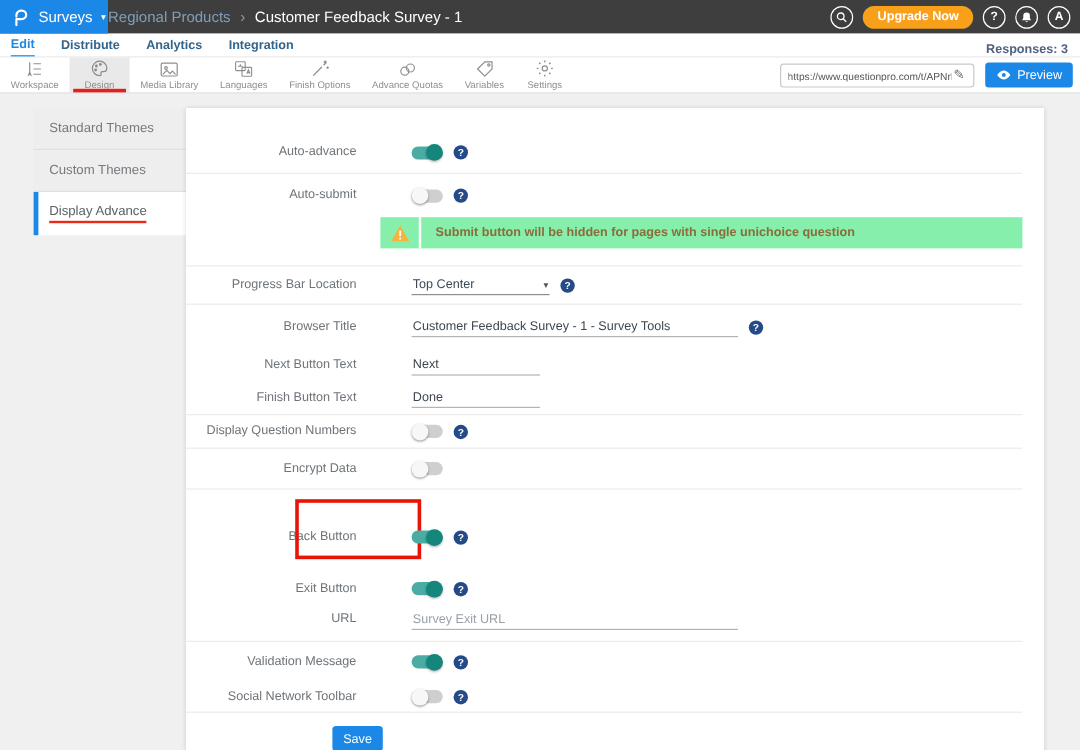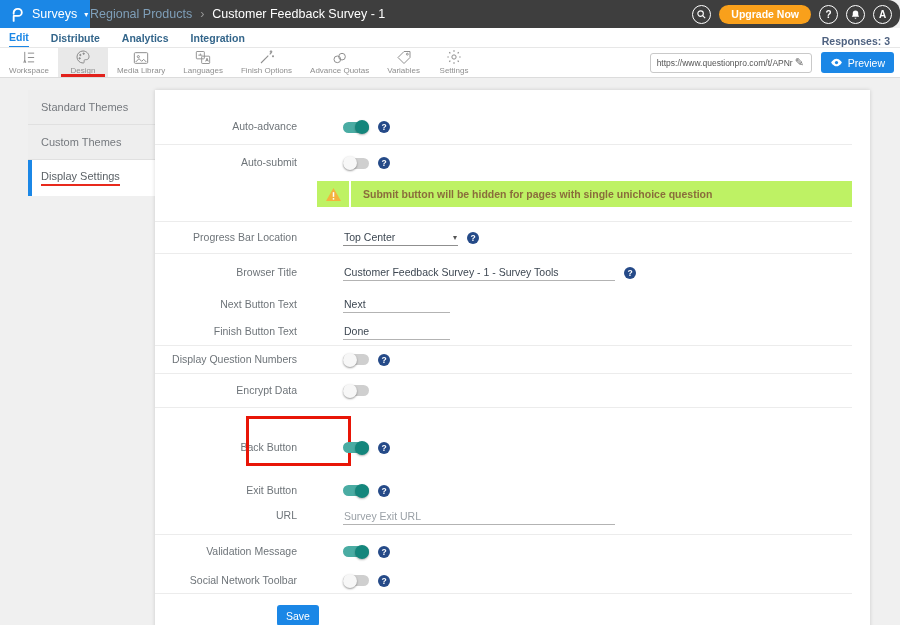--- a/index.html
+++ b/index.html
@@ -1,20 +1,20 @@
 <!DOCTYPE html>
 <html><head>
 <meta charset="utf-8">
 <style>
   html,body{margin:0;padding:0;}
   body{width:900px;height:625px;background:#f0f0f0;font-family:"Liberation Sans","DejaVu Sans",sans-serif;overflow:hidden;position:relative;}
   *{box-sizing:border-box;}
 
   
-  .topbar{height:28px;background:#3e3e3e;display:flex;align-items:center;border-radius:12px;}
+  .topbar{height:28px;background:#3e3e3e;display:flex;align-items:center;}
   .brand{width:90px;height:28px;background:#1b87e6;display:flex;align-items:center;padding-left:8px;flex-shrink:0;}
   .brand-name{color:#fff;font-size:12.5px;margin-left:7px;}
   .brand-caret{color:#fff;font-size:8px;margin-left:7px;}
   .crumbs{margin-left:0;font-size:12.5px;display:flex;align-items:flex-end;white-space:nowrap;}
   .crumb-parent{color:#7f9fb9;}
   .crumb-sep{color:#9a9a9a;margin:0 8px;}
   .crumb-current{color:#ffffff;}
   .top-right{margin-left:auto;display:flex;align-items:center;gap:8px;padding-right:8px;}
   .circle-btn{width:19px;height:19px;border:1.5px solid #fff;border-radius:50%;display:flex;align-items:center;justify-content:center;color:#fff;font-size:10px;font-weight:bold;flex-shrink:0;}
   .upgrade-btn{height:19px;background:#f9a01b;border-radius:10px;color:#fff;font-size:10.5px;font-weight:bold;display:flex;align-items:center;padding:0 12px;}
@@ -58,21 +58,21 @@
   
   .toggle{width:26px;height:11px;border-radius:6px;background:#cfcfcf;position:relative;flex-shrink:0;}
   .toggle .knob{width:14px;height:14px;border-radius:50%;position:absolute;top:-1.5px;left:0;background:#f7f7f7;box-shadow:0 1px 2px rgba(0,0,0,0.4);}
   .toggle.on{background:#4aaca3;}
   .toggle.on .knob{left:auto;right:0;background:#14867c;box-shadow:0 1px 2px rgba(0,0,0,0.3);}
 
   
   .help{width:12px;height:12px;border-radius:50%;background:#254a88;color:#fff;font-size:8.5px;font-weight:bold;display:flex;align-items:center;justify-content:center;flex-shrink:0;}
 
   
-  .warnbox{margin-left:162px;margin-right:18px;height:26px;display:flex;align-items:center;background:#bef264;}
+  .warnbox{margin-left:162px;margin-right:18px;height:26px;display:flex;align-items:center;background:#86efac;}
   .warn-ico{width:34px;align-self:stretch;display:flex;align-items:center;justify-content:center;border-right:2px solid #fff;}
   .warn-text{padding-left:12px;font-size:10.5px;font-weight:bold;color:#8a6d3b;}
 
   
   .uline{border:none;outline:none;border-bottom:1px solid #b3b3b3;font-size:10.5px;color:#3d4752;font-family:"Liberation Sans",sans-serif;padding:2px 1px;background:transparent;}
   .w272{width:272px;} .w107{width:107px;}
   .uline::placeholder{color:#9aa0a6;}
   .select-fake{width:115px;border-bottom:1px solid #8f8f8f;display:flex;align-items:center;justify-content:space-between;font-size:10.5px;color:#3d4752;padding:2px 1px;}
   .select-caret{font-size:8px;color:#555;}
 
@@ -229,21 +229,21 @@
 <div class="content">
 
   <div class="sidebar">
     <div class="side-item">
       <span class="side-label">Standard Themes</span>
     </div>
     <div class="side-item">
       <span class="side-label">Custom Themes</span>
     </div>
     <div class="side-item active">
-      <span class="side-label">Display Settings</span>
+      <span class="side-label">Display Advance</span>
     </div>
   </div>
 
   <div class="main-panel">
 
     
     <div class="srow h34">
       <span class="slabel">Auto-advance</span>
       <span class="sctrl">
         <span class="toggle on">

